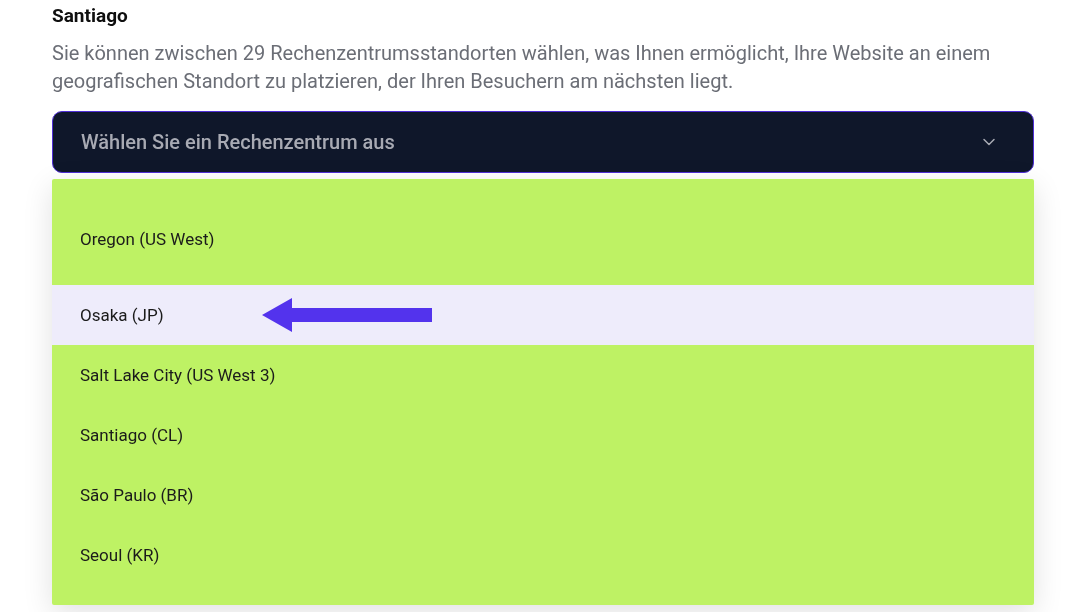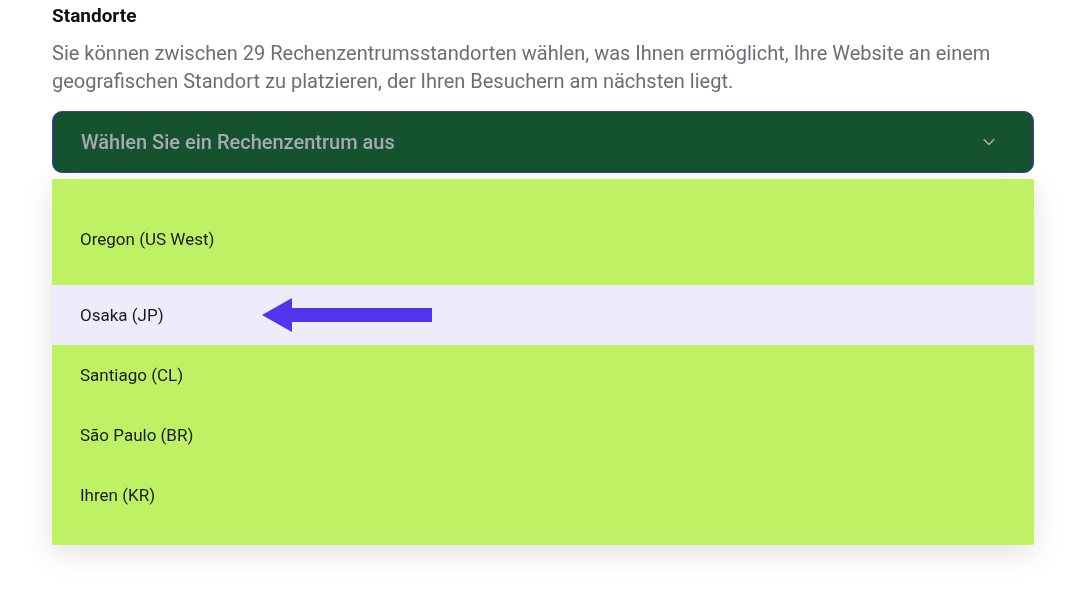--- a/index.html
+++ b/index.html
@@ -32,21 +32,21 @@
       margin-bottom: 16px;
     }
     .select-wrapper {
       position: relative;
     }
     .select {
       width: 100%;
       height: 62px;
       border: 1.5px solid #4f2fd6;
       border-radius: 10px;
-      background: #14532d;
+      background: #0f172a;
       display: flex;
       align-items: center;
       justify-content: space-between;
       padding: 0 36px 0 28px;
       cursor: pointer;
     }
     .select-placeholder {
       font-size: 20px;
       color: #a8aab3;
       font-weight: 500;
@@ -95,21 +95,21 @@
       transform: translateY(-50%);
     }
     .arrow svg {
       display: block;
     }
   </style>
 </head>
 <body>
 
 <div class="container">
-  <h2 class="title">Standorte</h2>
+  <h2 class="title">Santiago</h2>
   <p class="description">Sie können zwischen 29 Rechenzentrumsstandorten wählen, was Ihnen ermöglicht, Ihre Website an einem geografischen Standort zu platzieren, der Ihren Besuchern am nächsten liegt.</p>
   <div class="select-wrapper">
     <div class="select">
       <span class="select-placeholder">Wählen Sie ein Rechenzentrum aus</span>
       <span class="chevron">
         <svg width="16" height="16" viewBox="0 0 16 16" fill="none">
           <path d="M3 5.5 L8 10.5 L13 5.5" stroke="currentColor" stroke-width="1.5" stroke-linecap="round" stroke-linejoin="round"></path>
         </svg>
       </span>
     </div>
@@ -122,26 +122,29 @@
         </div>
         <div class="option highlighted">
           <span>Osaka (JP)</span>
           <div class="arrow">
             <svg width="170" height="34" viewBox="0 0 170 34">
               <polygon points="0,17 30,0 30,10 170,10 170,24 30,24 30,34" fill="#5333ed"></polygon>
             </svg>
           </div>
         </div>
         <div class="option">
+          <span>Salt Lake City (US West 3)</span>
+        </div>
+        <div class="option">
           <span>Santiago (CL)</span>
         </div>
         <div class="option">
           <span>São Paulo (BR)</span>
         </div>
         <div class="option">
-          <span>Ihren (KR)</span>
+          <span>Seoul (KR)</span>
         </div>
         <div class="option partial-bottom">
           <span></span>
         </div>
       </div>
   </div>
 </div>
 
 </body></html>

